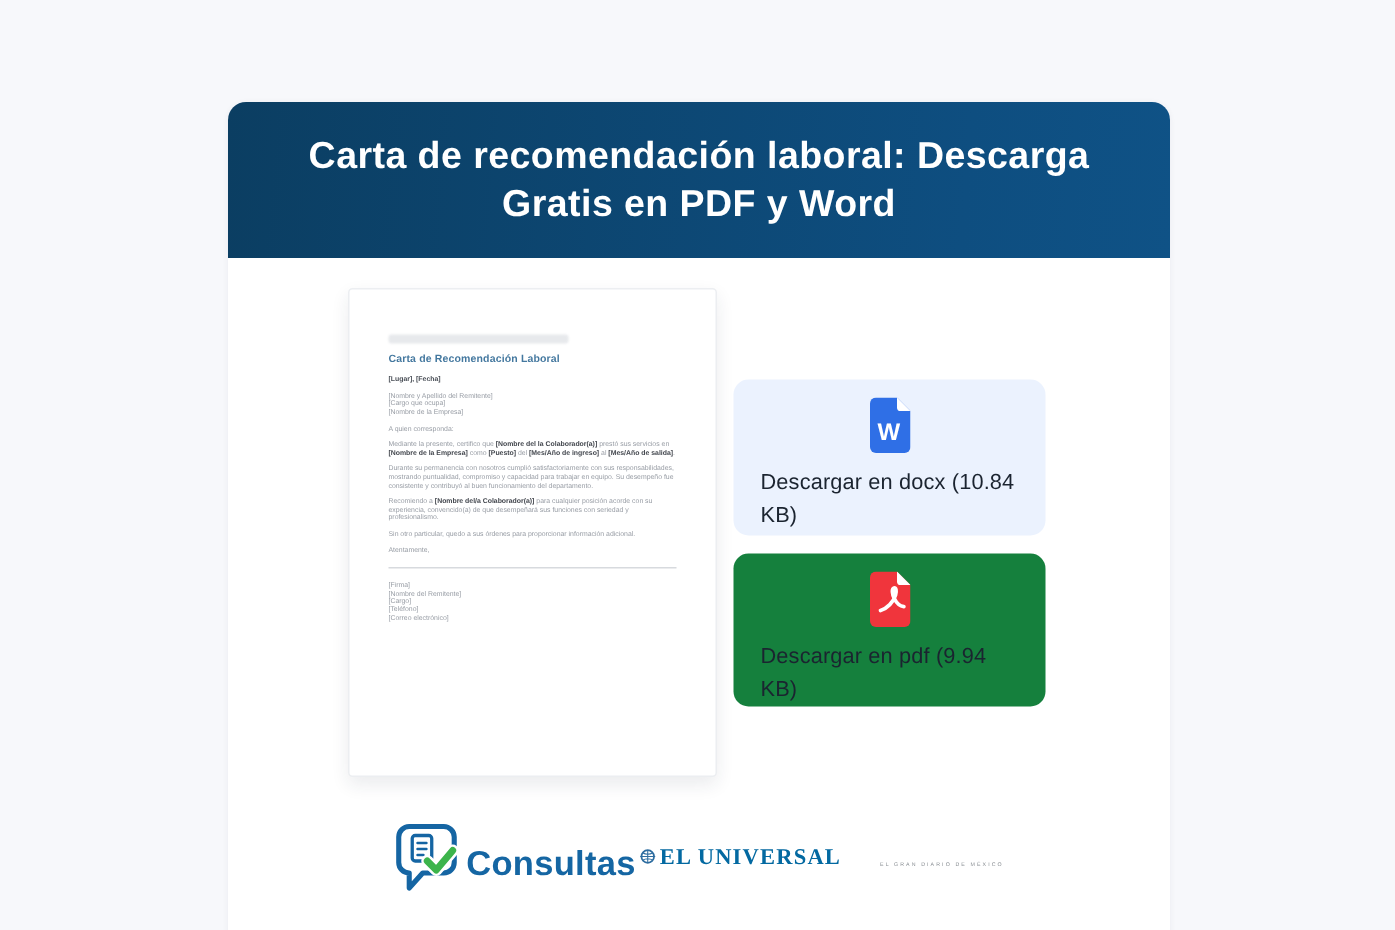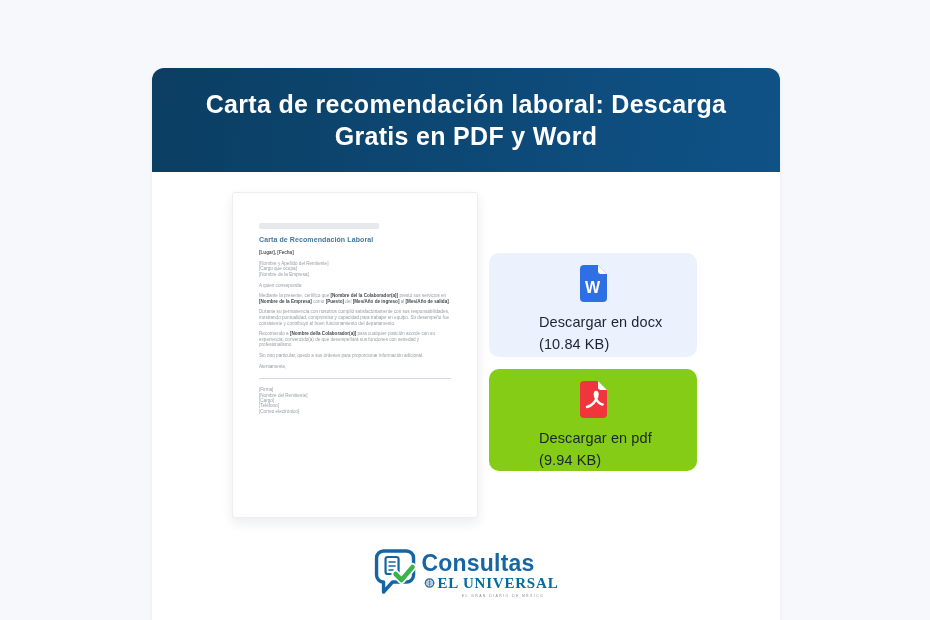--- a/index.html
+++ b/index.html
@@ -52,33 +52,33 @@
   .letter-paragraphs .b { font-weight:700; color:#43474E; }
   .letter-divider { border:none; border-top:1px solid #D7DADE; margin:9px 0 8px 0; }
   .letter-signature div { font-size:4.6px; color:#979CA4; line-height:1.18; }
 
   
   .dl-card {
     position:absolute; left:337px; width:208px; border-radius:10px;
     cursor:pointer;
   }
   .dl-card.docx { top:185px; height:104px; background:#EBF2FE; }
-  .dl-card.pdf  { top:301px; height:102px; background:#84cc16; }
+  .dl-card.pdf  { top:301px; height:102px; background:#15803d; }
   .dl-icon-wrap { display:flex; justify-content:center; padding-top:12px; }
   .dl-label {
     padding:10px 18px 0 18px; font-size:14.5px; color:#1B2430;
-    line-height:1.5; letter-spacing:0.1px;margin-left:32px;
+    line-height:1.5; letter-spacing:0.1px;
   }
 
   
   .footer-logo {
     position:absolute; left:50%; top:547px; transform:translateX(-50%);
     display:flex; align-items:center; gap:3px;
   }
-  .logo-text { display:flex; flex-direction:column; align-items:flex-start; }
+  .logo-text { display:flex; flex-direction:row; align-items:flex-start; }
   .brand-consultas {
     font-size:23px; font-weight:800; color:#1566A3; letter-spacing:0.2px;
     line-height:1.0;
   }
   .pub-row { display:flex; align-items:center; gap:2px; margin-top:0px; margin-left:2px; }
   .pub-name {
     font-family:"Liberation Serif", serif; font-weight:700; font-size:15px;
     letter-spacing:0.8px; color:#0369a1; line-height:1.05;
   }
   .pub-tagline {

